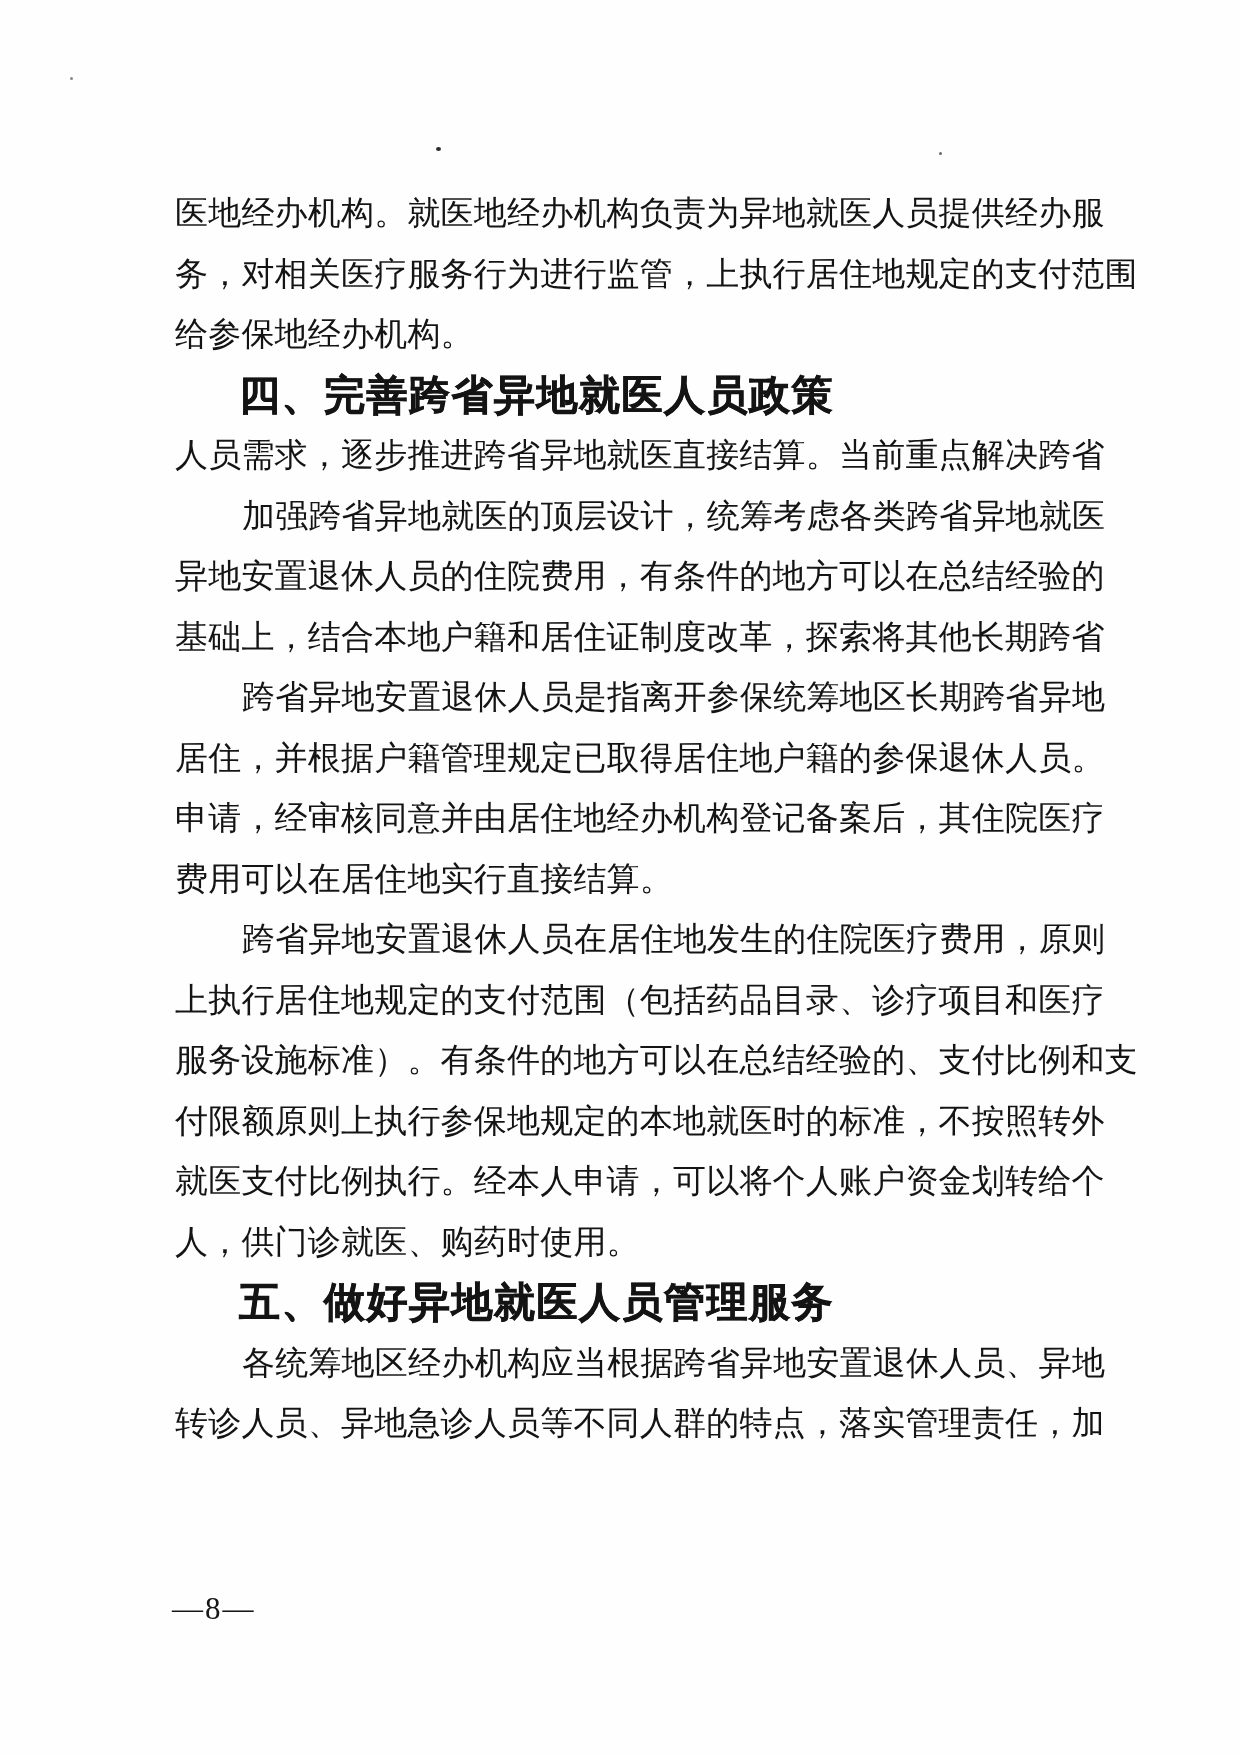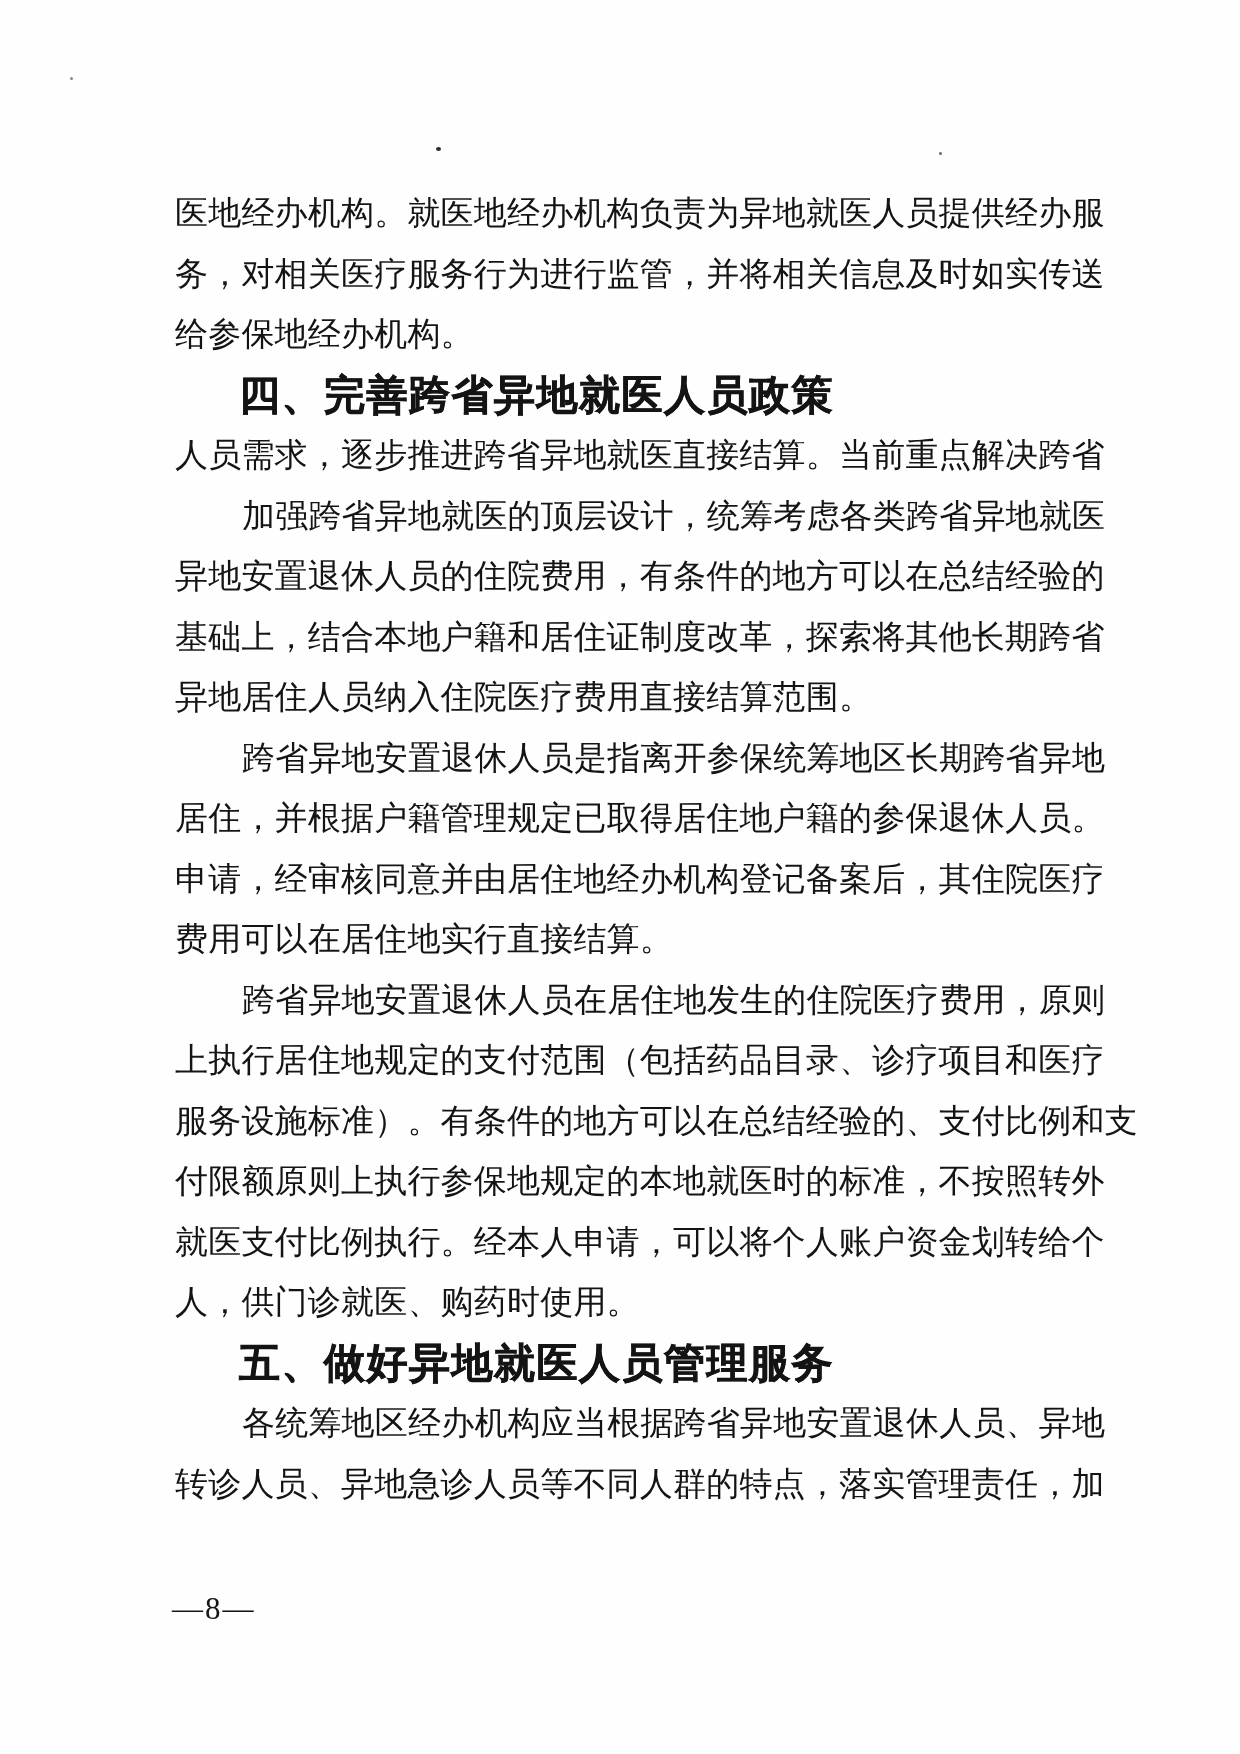--- a/index.html
+++ b/index.html
@@ -64,28 +64,27 @@
 <body>
 
 <div class="page">
 
   <span class="speck s1"></span>
   <span class="speck s2"></span>
   <span class="speck s3"></span>
 
   <div class="doc-lines">
       <div class="line body">医地经办机构。就医地经办机构负责为异地就医人员提供经办服</div>
-      <div class="line body">务，对相关医疗服务行为进行监管，并将相关信息及时如实传送</div>
+      <div class="line body">务，对相关医疗服务行为进行监管，上执行居住地规定的支付范围</div>
       <div class="line body">给参保地经办机构。</div>
       <div class="line heading">四、完善跨省异地就医人员政策</div>
       <div class="line body">人员需求，逐步推进跨省异地就医直接结算。当前重点解决跨省</div>
       <div class="line body-indent">加强跨省异地就医的顶层设计，统筹考虑各类跨省异地就医</div>
       <div class="line body">异地安置退休人员的住院费用，有条件的地方可以在总结经验的</div>
       <div class="line body">基础上，结合本地户籍和居住证制度改革，探索将其他长期跨省</div>
-      <div class="line body">异地居住人员纳入住院医疗费用直接结算范围。</div>
       <div class="line body-indent">跨省异地安置退休人员是指离开参保统筹地区长期跨省异地</div>
       <div class="line body">居住，并根据户籍管理规定已取得居住地户籍的参保退休人员。</div>
       <div class="line body">申请，经审核同意并由居住地经办机构登记备案后，其住院医疗</div>
       <div class="line body">费用可以在居住地实行直接结算。</div>
       <div class="line body-indent">跨省异地安置退休人员在居住地发生的住院医疗费用，原则</div>
       <div class="line body">上执行居住地规定的支付范围（包括药品目录、诊疗项目和医疗</div>
       <div class="line body">服务设施标准）。有条件的地方可以在总结经验的、支付比例和支</div>
       <div class="line body">付限额原则上执行参保地规定的本地就医时的标准，不按照转外</div>
       <div class="line body">就医支付比例执行。经本人申请，可以将个人账户资金划转给个</div>
       <div class="line body">人，供门诊就医、购药时使用。</div>

